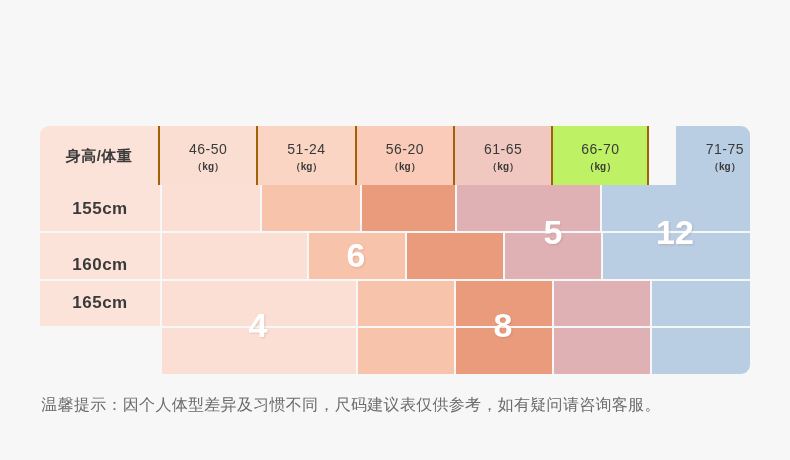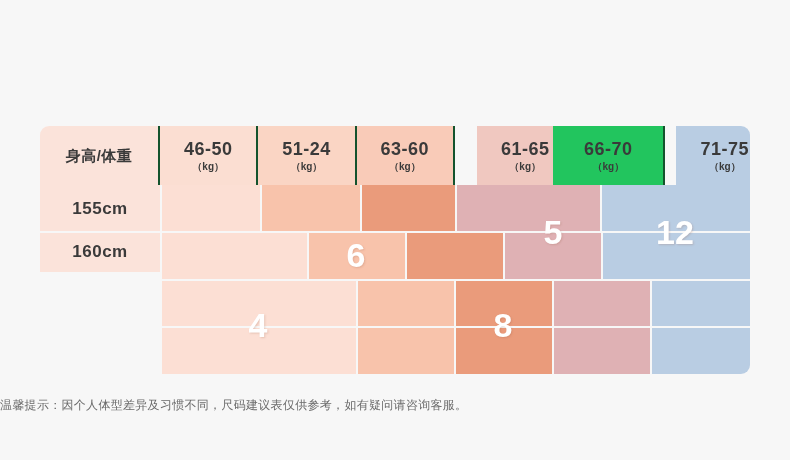--- a/index.html
+++ b/index.html
@@ -58,27 +58,27 @@
 
   .hcell {
     position: absolute;
     top: 0;
     height: 59px;
     display: flex;
     flex-direction: column;
     align-items: center;
     justify-content: center;
     color: #3a3a3a;
-    border-right: 2px solid #14532d;
+    border-right: 2px solid #a16207;
   }
   .hcell:last-child { border-right: none; margin-left: 24px; }
 
   .hcell .rng {
-    font-size: 18px;
-    font-weight: 700;
+    font-size: 14px;
+    font-weight: 400;
     letter-spacing: 0.5px;
     line-height: 20px;
   }
   .hcell .unit {
     font-size: 10px;
     font-weight: 600;
     line-height: 13px;
     margin-top: 1px;
   }
   .hcell.label-head .rng {
@@ -154,22 +154,22 @@
     text-shadow: 1px 1px 2px rgba(150, 90, 70, 0.22);
     pointer-events: none;
   }
 
   
   #footer-note {
     position: absolute;
     left: 0;
     top: 396px;
     width: 702px;
-    text-align: left;
-    font-size: 12px;
+    text-align: center;
+    font-size: 16px;
     color: #6b6b6b;
     letter-spacing: 0.3px;
     line-height: 18px;
   }
 </style>
 </head>
 <body>
 
 <div id="page">
 
@@ -182,28 +182,28 @@
         </div>
         <div class="hcell" style="left: 120px; width: 98.3333px; background: rgb(251, 222, 210);">
           <div class="rng">46-50</div>
           <div class="unit">（kg）</div>
         </div>
         <div class="hcell" style="left: 218.333px; width: 98.3333px; background: rgb(250, 213, 196);">
           <div class="rng">51-24</div>
           <div class="unit">（kg）</div>
         </div>
         <div class="hcell" style="left: 316.667px; width: 98.3333px; background: rgb(249, 203, 184);">
-          <div class="rng">63-60</div>
-          <div class="unit">（kg）</div>
-        </div>
-        <div class="hcell" style="left: 437px; width: 98.3333px; background: rgb(240, 200, 192);">
+          <div class="rng">56-20</div>
+          <div class="unit">（kg）</div>
+        </div>
+        <div class="hcell" style="left: 415px; width: 98.3333px; background: rgb(240, 200, 192);">
           <div class="rng">61-65</div>
           <div class="unit">（kg）</div>
         </div>
-        <div class="hcell" style="left: 513.333px; width: 112px; background: #22c55e;">
+        <div class="hcell" style="left: 513.333px; width: 96px; background: #bef264;">
           <div class="rng">66-70</div>
           <div class="unit">（kg）</div>
         </div>
         <div class="hcell" style="left: 611.667px; width: 98.3333px; background: rgb(185, 205, 227);">
           <div class="rng">71-75</div>
           <div class="unit">（kg）</div>
         </div>
       </div>
 
     <div id="body-rows">
@@ -240,21 +240,22 @@
         <div class="vsep" style="left: 512px; top: 94.5px; height: 47.25px;"></div>
         <div class="vsep" style="left: 610px; top: 94.5px; height: 47.25px;"></div>
         <div class="vsep" style="left: 316px; top: 141.75px; height: 47.25px;"></div>
         <div class="vsep" style="left: 414px; top: 141.75px; height: 47.25px;"></div>
         <div class="vsep" style="left: 512px; top: 141.75px; height: 47.25px;"></div>
         <div class="vsep" style="left: 610px; top: 141.75px; height: 47.25px;"></div>
         <div class="rowline" style="top: 46.25px;"></div>
         <div class="rowline" style="top: 93.5px;"></div>
         <div class="rowline" style="top: 140.75px;"></div>
         <div class="rlabel" style="top: 0px; height: 47.25px; background: rgb(251, 227, 218);">155cm</div>
-        <div class="rlabel" style="top: 47.25px; height: 40px; background: rgb(251, 227, 218);">160cm</div>
+        <div class="rlabel" style="top: 47.25px; height: 65px; background: rgb(251, 227, 218);">160cm</div>
+        <div class="rlabel" style="top: 94.5px; height: 47.25px; background: rgb(251, 227, 218);">165cm</div>
         <div class="labelsep"></div>
       </div>
 
   </div>
 
   <div id="footer-note">温馨提示：因个人体型差异及习惯不同，尺码建议表仅供参考，如有疑问请咨询客服。</div>
 
 <div class="sizenum" style="left: 258px; top: 325px;">4</div>
     <div class="sizenum" style="left: 356px; top: 255px;">6</div>
     <div class="sizenum" style="left: 503px; top: 325px;">8</div>

